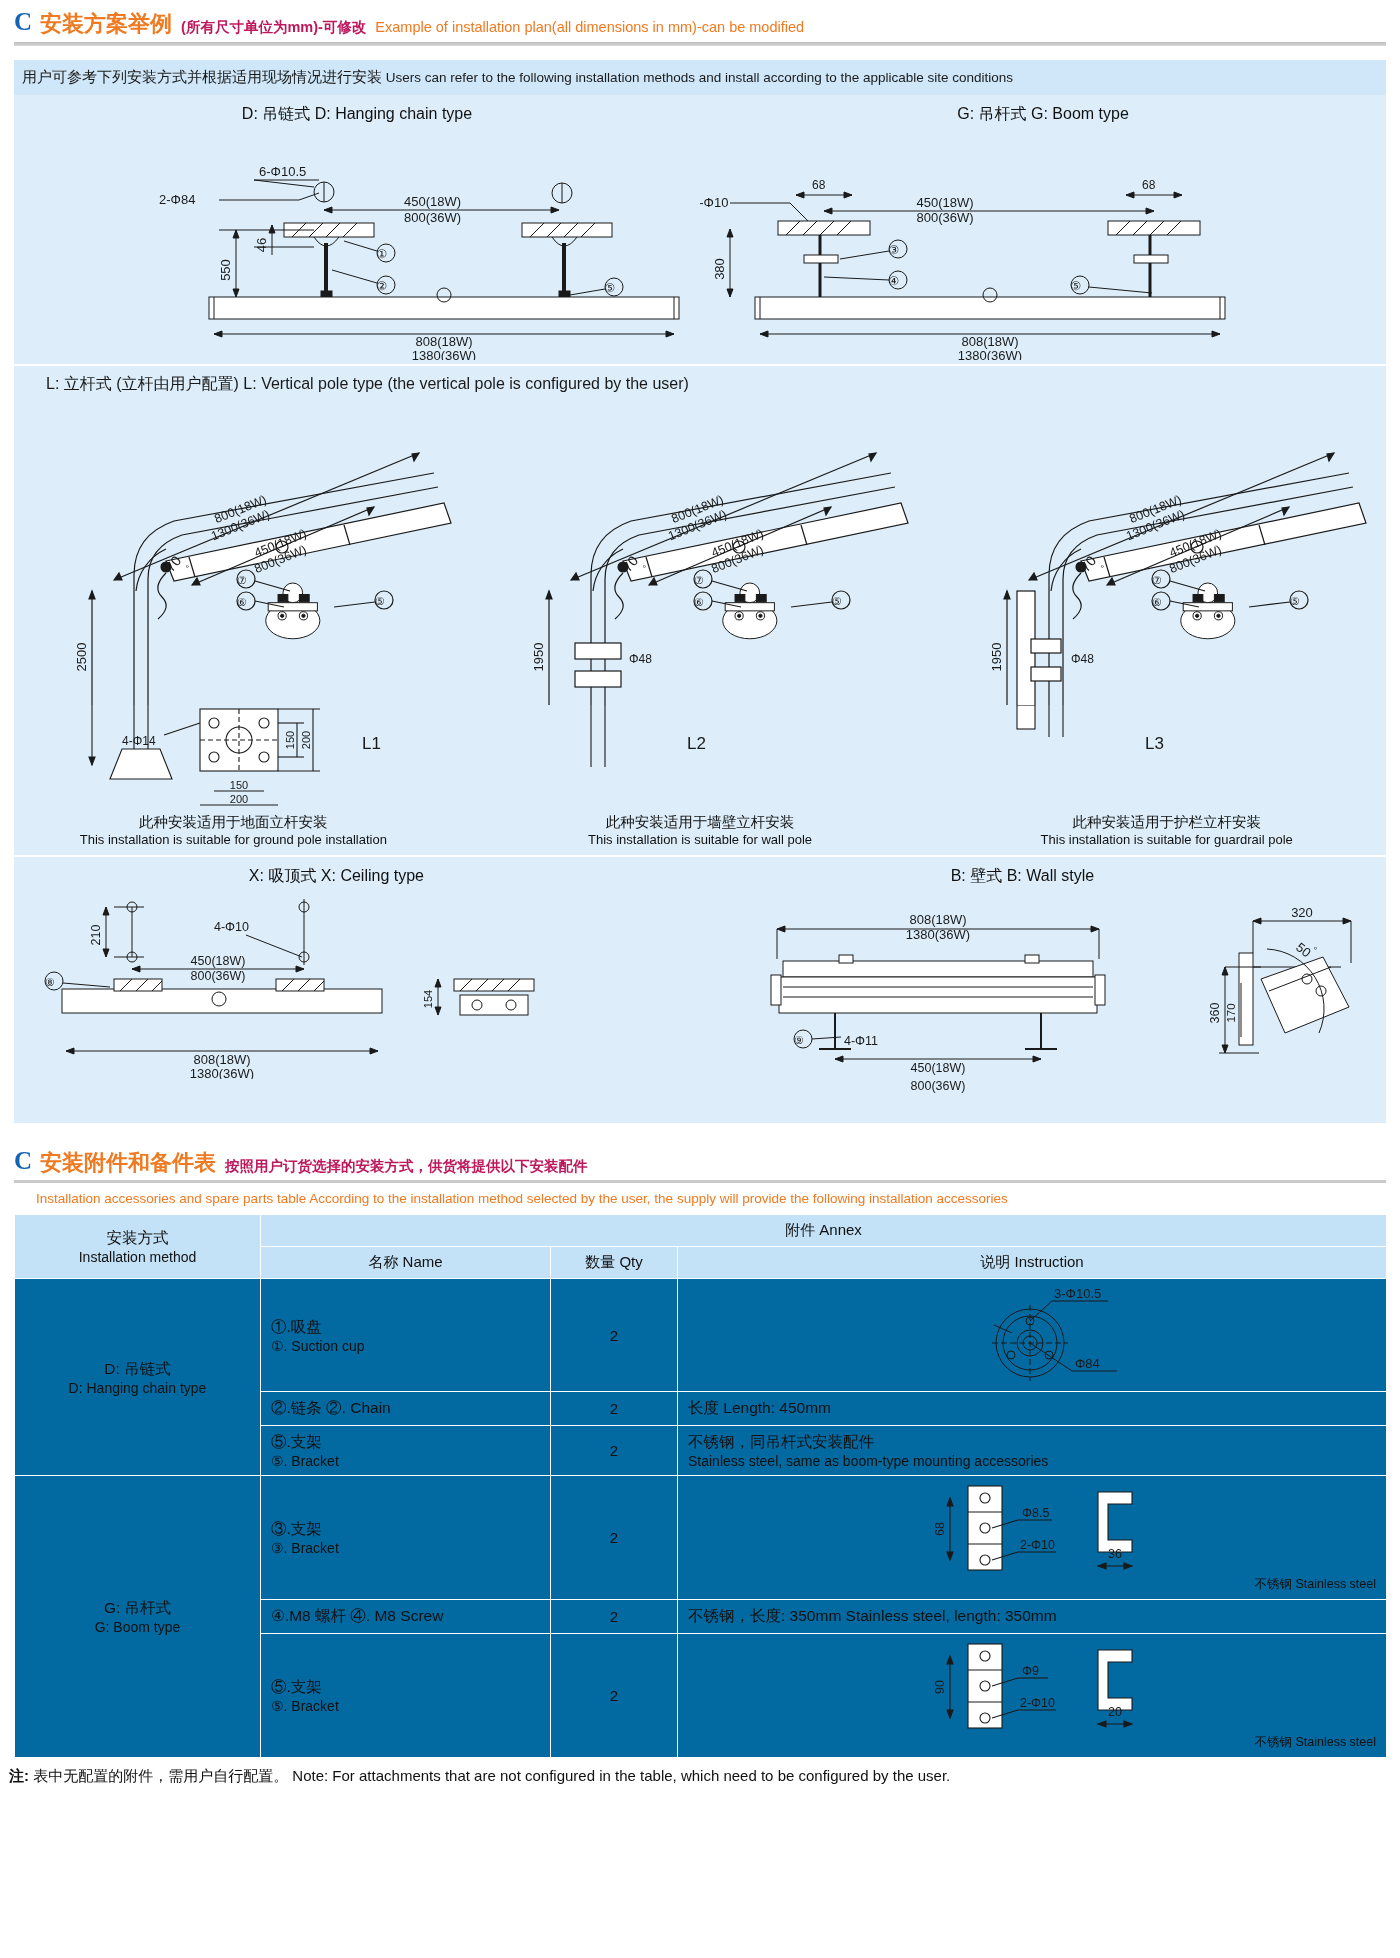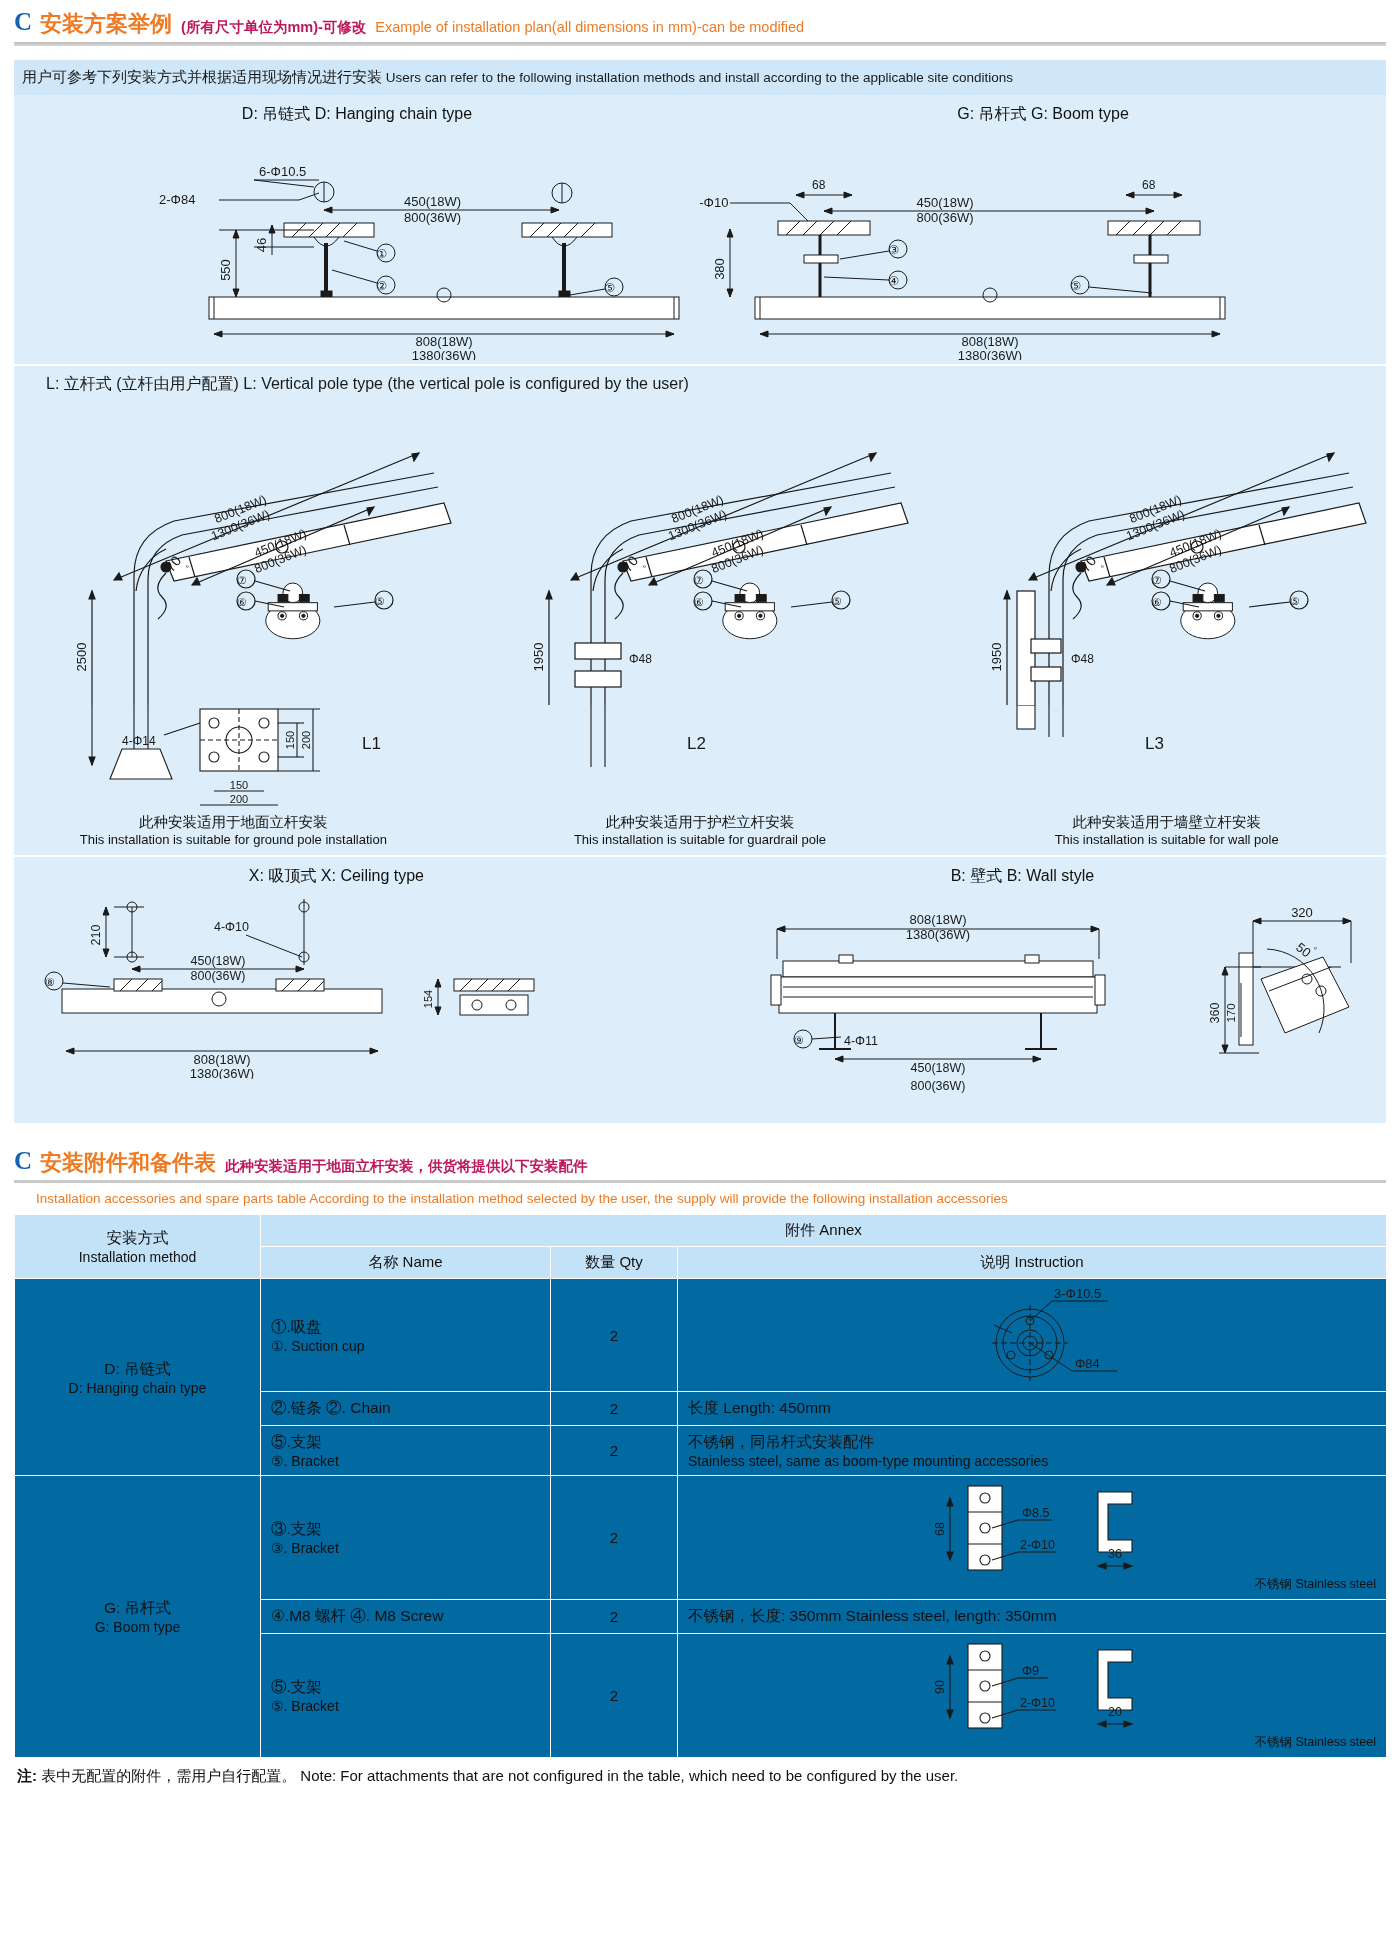--- a/index.html
+++ b/index.html
@@ -40,21 +40,21 @@
   table.acc { border-collapse:collapse; width:1372px; margin:8px 14px 0 14px; table-layout:fixed; }
   table.acc th, table.acc td {
     border:1px solid #ffffff; background:#0369a1; vertical-align:middle;
     padding:6px 10px; font-size:15px; color:#111;
   }
   table.acc th { background:#c3e2f7; text-align:center; font-weight:normal; }
   .cellzh { font-size:15.5px; display:block; }
   .cellen { font-size:14px; display:block; }
   .qty { text-align:center; font-size:18px; }
   .method { text-align:center; }
-  .footnote { margin:9px 14px 0 17px; font-size:15px; color:#111; }
+  .footnote { margin:9px 14px 0 9px; font-size:15px; color:#111; }
   .footnote b { font-weight:bold; }
   .svgbox { display:block; }
   .stainless { text-align:right; font-size:12.5px; margin-top:-2px; }
   text { font-family:"Liberation Sans", sans-serif; }
 </style>
 </head>
 <body>
 
 <div style="height:10px"></div>
 <div class="sec-head">
@@ -476,26 +476,26 @@
         </svg>
       </div>
     </div>
 
     <div style="display:flex; padding-bottom:8px;gap:28px;">
       <div style="width:33.33%">
         <div class="note-zh">此种安装适用于地面立杆安装</div>
         <div class="note-en">This installation is suitable for ground pole installation</div>
       </div>
       <div style="width:33.33%">
+        <div class="note-zh">此种安装适用于墙壁立杆安装</div>
+        <div class="note-en">This installation is suitable for wall pole</div>
+      </div>
+      <div style="width:33.33%">
         <div class="note-zh">此种安装适用于护栏立杆安装</div>
         <div class="note-en">This installation is suitable for guardrail pole</div>
-      </div>
-      <div style="width:33.33%">
-        <div class="note-zh">此种安装适用于墙壁立杆安装</div>
-        <div class="note-en">This installation is suitable for wall pole</div>
       </div>
     </div>
   </div>
 
   <div class="divider"></div>
 
   <div style="display:flex;">
     <div style="width:47%;">
       <div class="dtitle">X: 吸顶式 X: Ceiling type</div>
       <svg class="svgbox" width="645" height="160" viewBox="0 0 645 160">
@@ -645,21 +645,21 @@
     </div>
   </div>
   <div style="height:18px"></div>
 </div>
 
 <div style="height:26px"></div>
 
 <div class="sec-head">
   <span class="cmark">C</span>
   <span class="zh-main">安装附件和备件表</span>
-  <span class="zh-sub">此种安装适用于地面立杆安装，供货将提供以下安装配件</span>
+  <span class="zh-sub">按照用户订货选择的安装方式，供货将提供以下安装配件</span>
 </div>
 <div class="rule2"></div>
 <div style="padding:8px 14px 0 36px; color:#ef7a21; font-size:13.5px;">Installation accessories and spare parts table According to the installation method selected by the user, the supply will provide the following installation accessories</div>
 
 <table class="acc">
   <colgroup>
       <col style="width:246px">
       <col style="width:290px">
       <col style="width:127px">
       <col style="width:709px">

